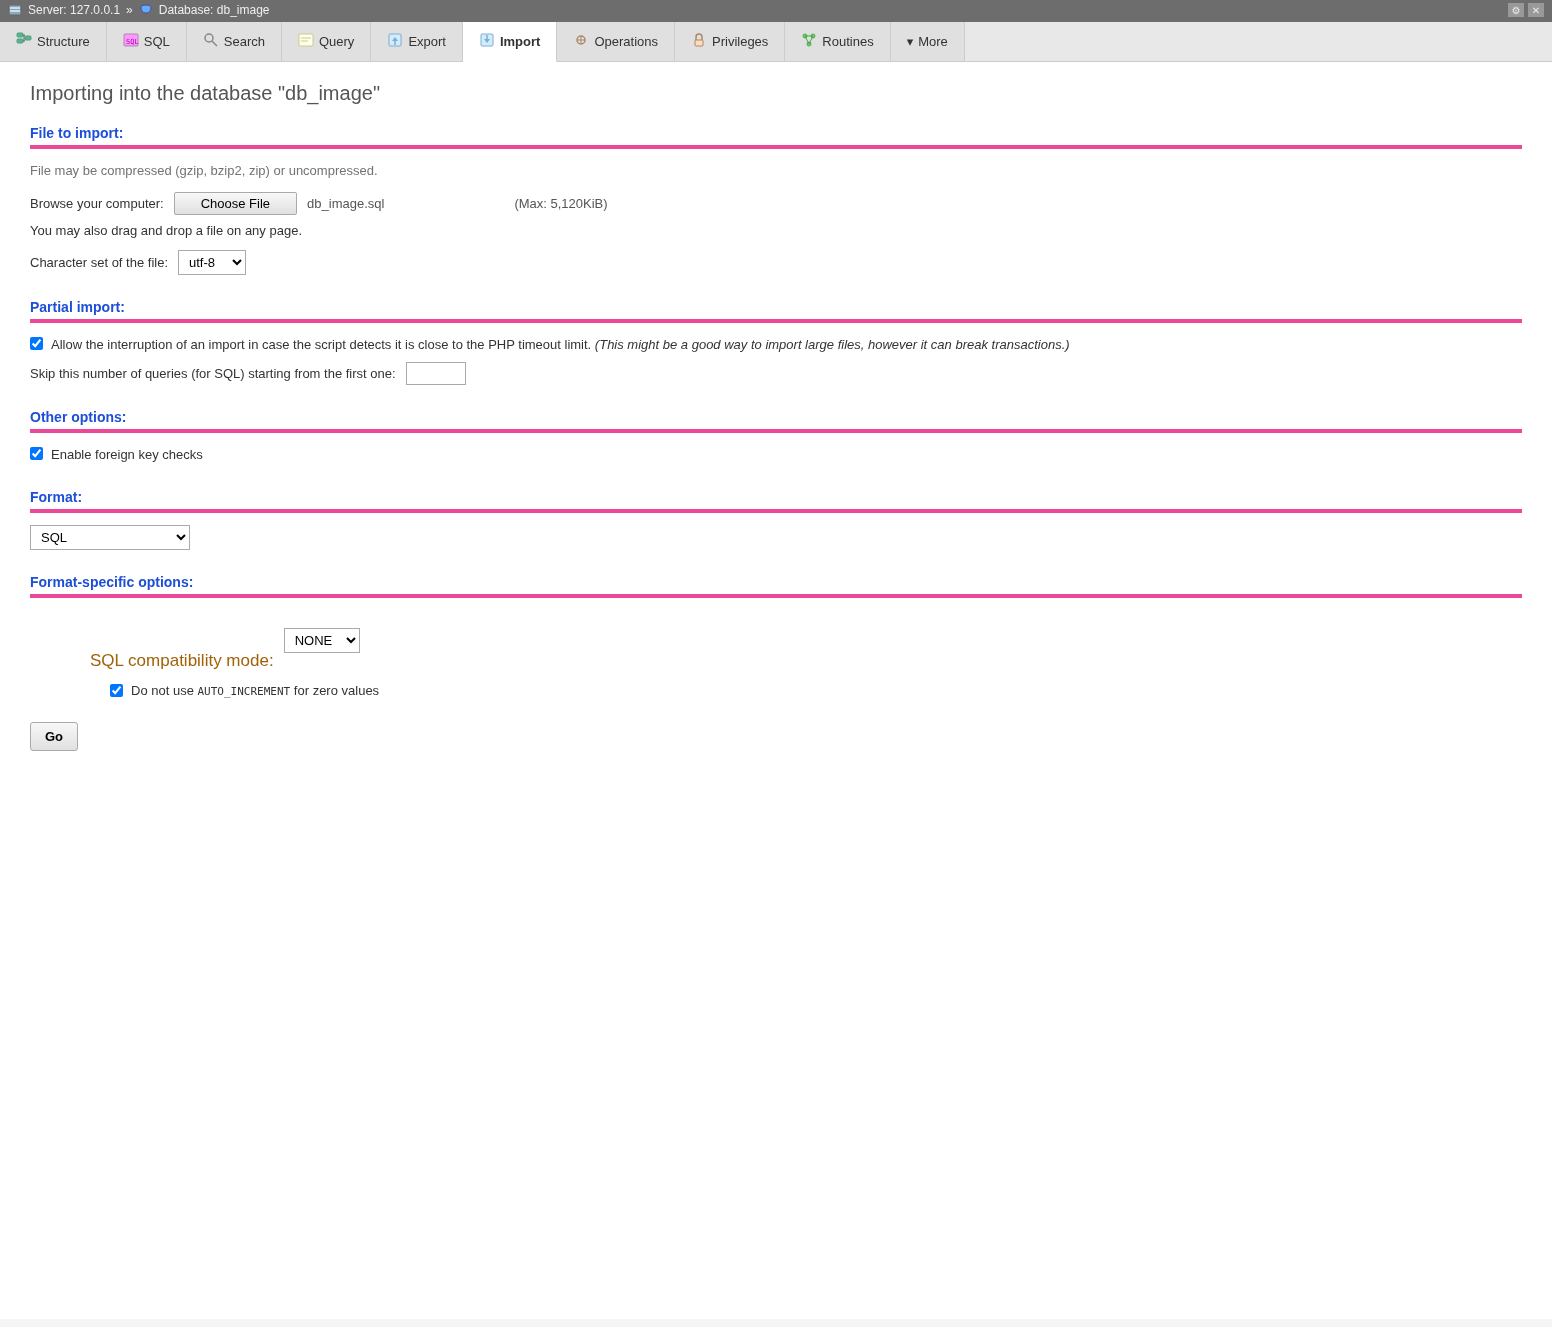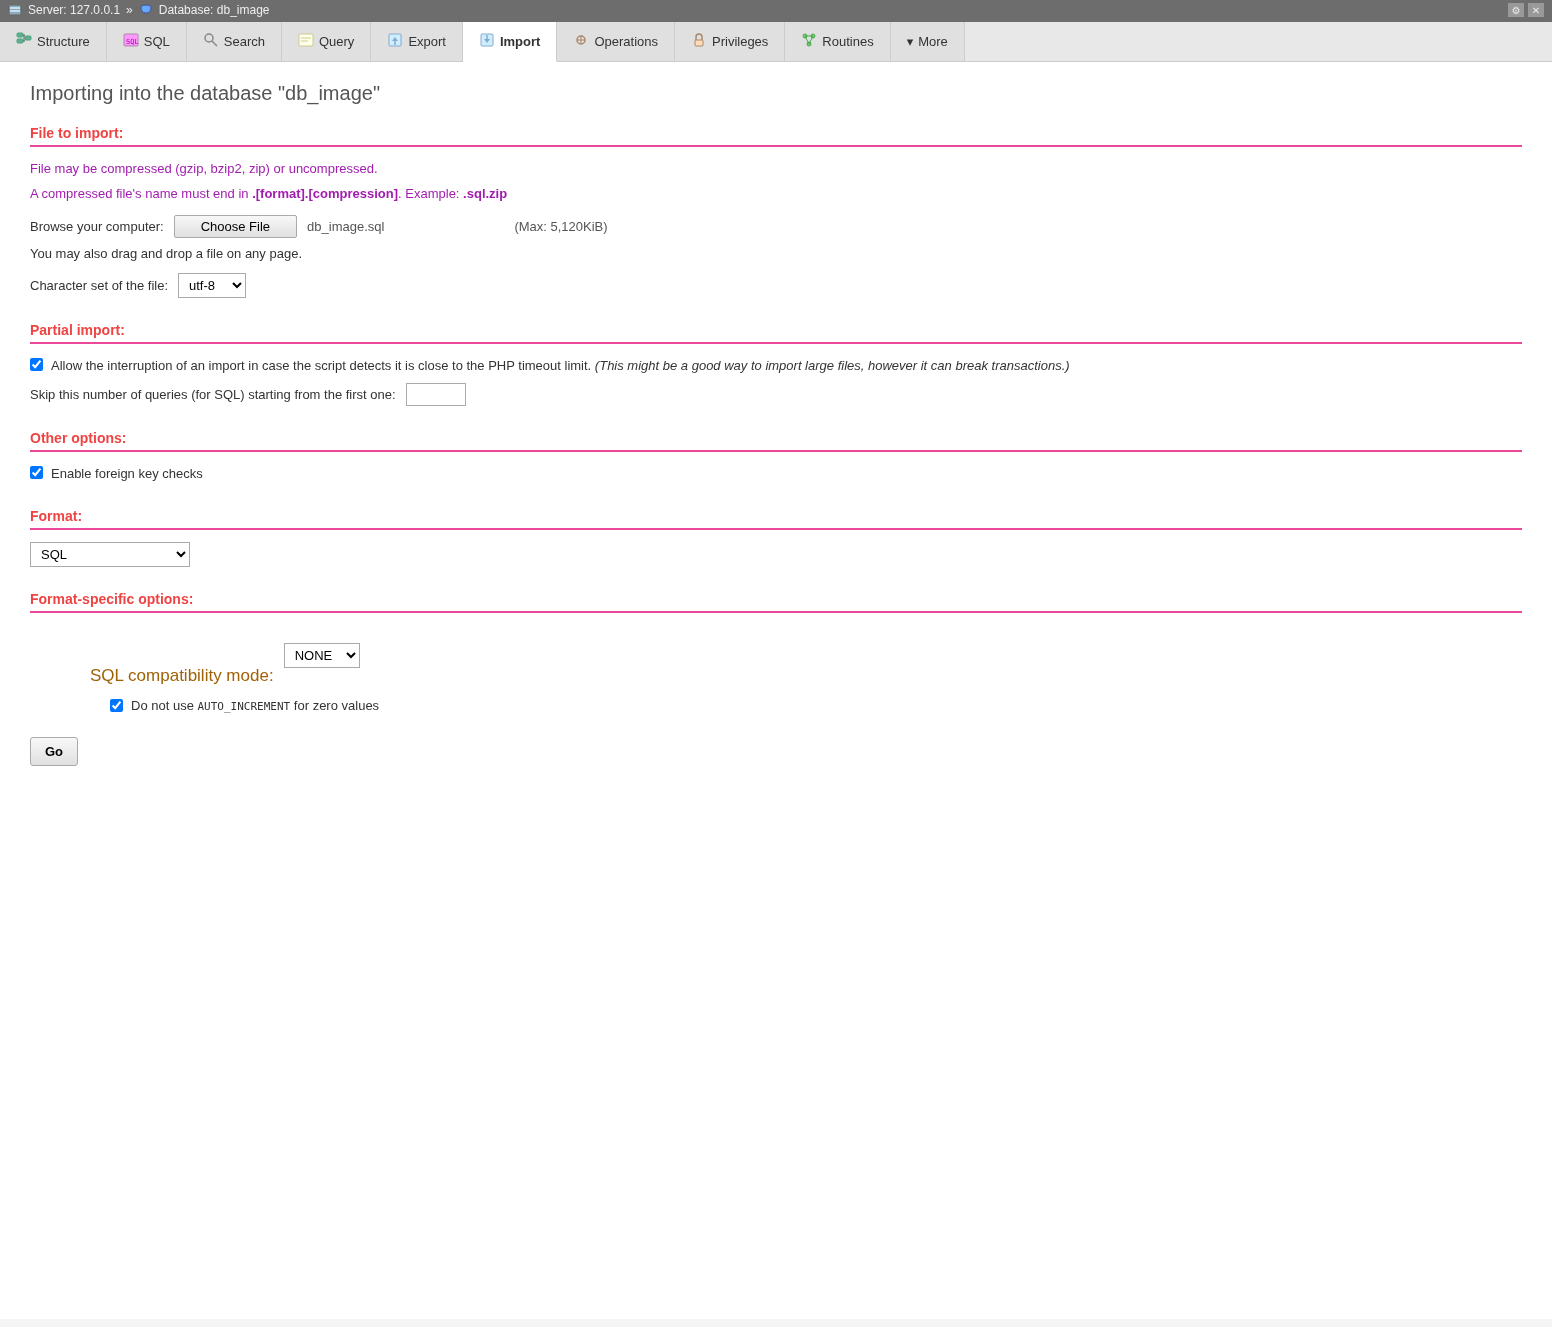--- a/index.html
+++ b/index.html
@@ -77,29 +77,29 @@
       margin-bottom: 20px;
     }
 
     
     .section {
       margin-bottom: 24px;
     }
     .section-header {
       font-size: 14px;
       font-weight: bold;
-      color: #ef4444;
+      color: #1d4ed8;
       padding-bottom: 4px;
-      border-bottom: 2px solid #ec4899;
+      border-bottom: 4px solid #ec4899;
       margin-bottom: 12px;
     }
 
     .section-desc {
       font-size: 13px;
-      color: #a21caf;
+      color: #737373;
       margin-bottom: 4px;
       line-height: 1.6;
     }
 
     .field-row {
       display: flex;
       align-items: center;
       gap: 10px;
       margin-bottom: 8px;
     }
@@ -357,23 +357,20 @@
 </div>
 
 <div class="main">
 
   <h1 class="page-title">Importing into the database "db_image"</h1>
 
   <div class="section">
     <div class="section-header">File to import:</div>
 
     <p class="section-desc">File may be compressed (gzip, bzip2, zip) or uncompressed.</p>
-    <p class="section-desc">
-      <span>A compressed file's name must end in </span><strong>.[format].[compression]</strong><span>. Example: </span><strong>.sql.zip</strong>
-    </p>
 
     <div class="field-row" style="margin-top:10px;">
       <span class="field-label">Browse your computer:</span>
       <button class="choose-file-btn">Choose File</button>
       <span class="field-value">db_image.sql</span>
       <span class="field-value" style="margin-left:120px;">(Max: 5,120KiB)</span>
     </div>
 
     <p class="drag-note">You may also drag and drop a file on any page.</p>
 

